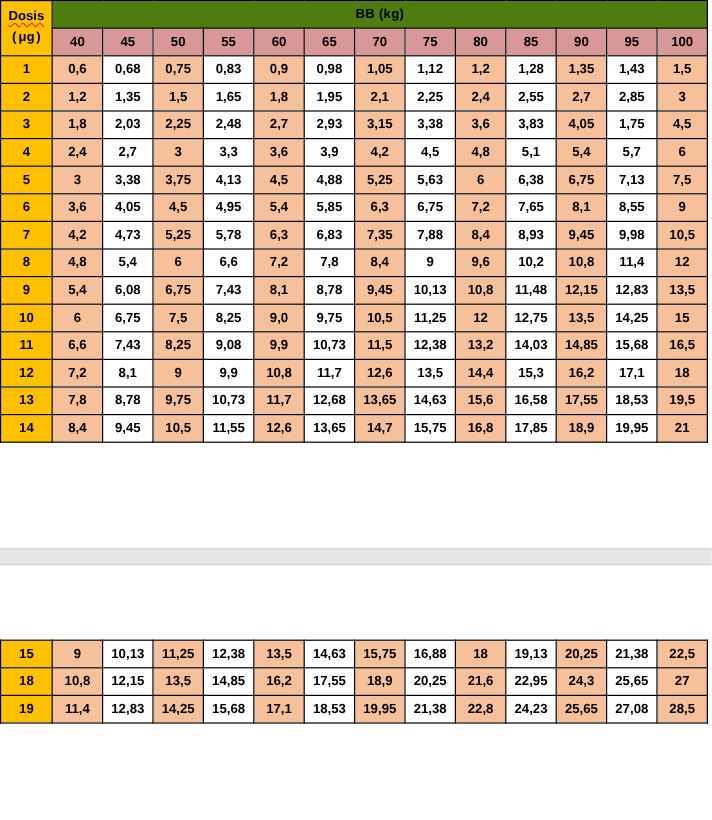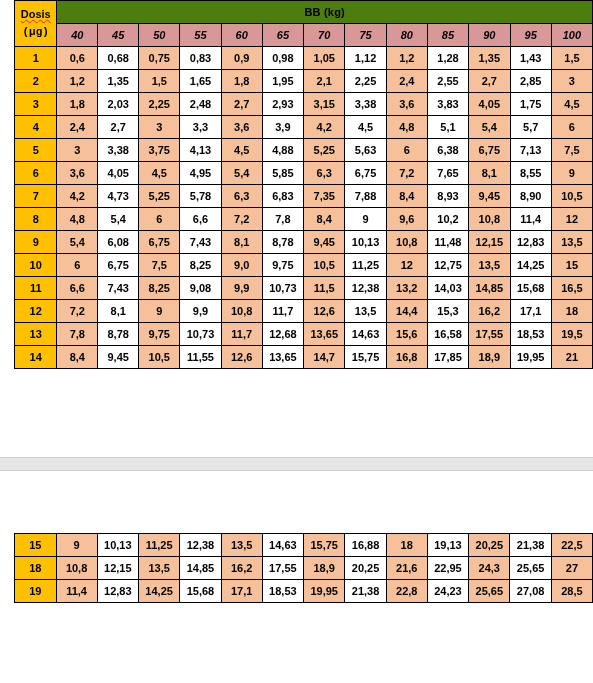--- a/index.html
+++ b/index.html
@@ -55,21 +55,20 @@
     height: 19px;
     font-size: 11px;
     font-weight: bold;
     letter-spacing: 0.2px;
   }
   .hdr-weight {
     background: #d99898;
     height: 23px;
     font-weight: normal;
     font-size: 11px;
-    font-style: italic;
   }
   .corner-cell {
     background: #ffc000;
     height: 42px;
     line-height: 1.35;
     font-size: 11px;
     font-weight: bold;
   }
   .corner-line1 {
     display: block;
@@ -98,21 +97,21 @@
   .page-break {
     position: absolute;
     left: 0;
     width: 593px;
     background: #e6e6e6;
     border-top: 1px solid #d2d2d2;
     border-bottom: 1px solid #d2d2d2;
     box-sizing: border-box;
   }
 
-  .table-block { position: absolute; left: 14px; }
+  .table-block { position: absolute; left: 0; }
 </style>
 </head>
 <body>
 
 <div class="page">
 
   <div class="table-block" id="block-top" style="top: 0px;">
     <table class="dose-table">
       <thead>
         <tr>
@@ -241,21 +240,21 @@
             <td class="col-w cell-plain">4,73</td>
             <td class="col-w cell-tint">5,25</td>
             <td class="col-w cell-plain">5,78</td>
             <td class="col-w cell-tint">6,3</td>
             <td class="col-w cell-plain">6,83</td>
             <td class="col-w cell-tint">7,35</td>
             <td class="col-w cell-plain">7,88</td>
             <td class="col-w cell-tint">8,4</td>
             <td class="col-w cell-plain">8,93</td>
             <td class="col-w cell-tint">9,45</td>
-            <td class="col-w cell-plain">8,90</td>
+            <td class="col-w cell-plain">9,98</td>
             <td class="col-w cell-tint">10,5</td>
           </tr>
           <tr>
             <td class="cell-label col-label">8</td>
             <td class="col-w cell-tint">4,8</td>
             <td class="col-w cell-plain">5,4</td>
             <td class="col-w cell-tint">6</td>
             <td class="col-w cell-plain">6,6</td>
             <td class="col-w cell-tint">7,2</td>
             <td class="col-w cell-plain">7,8</td>

